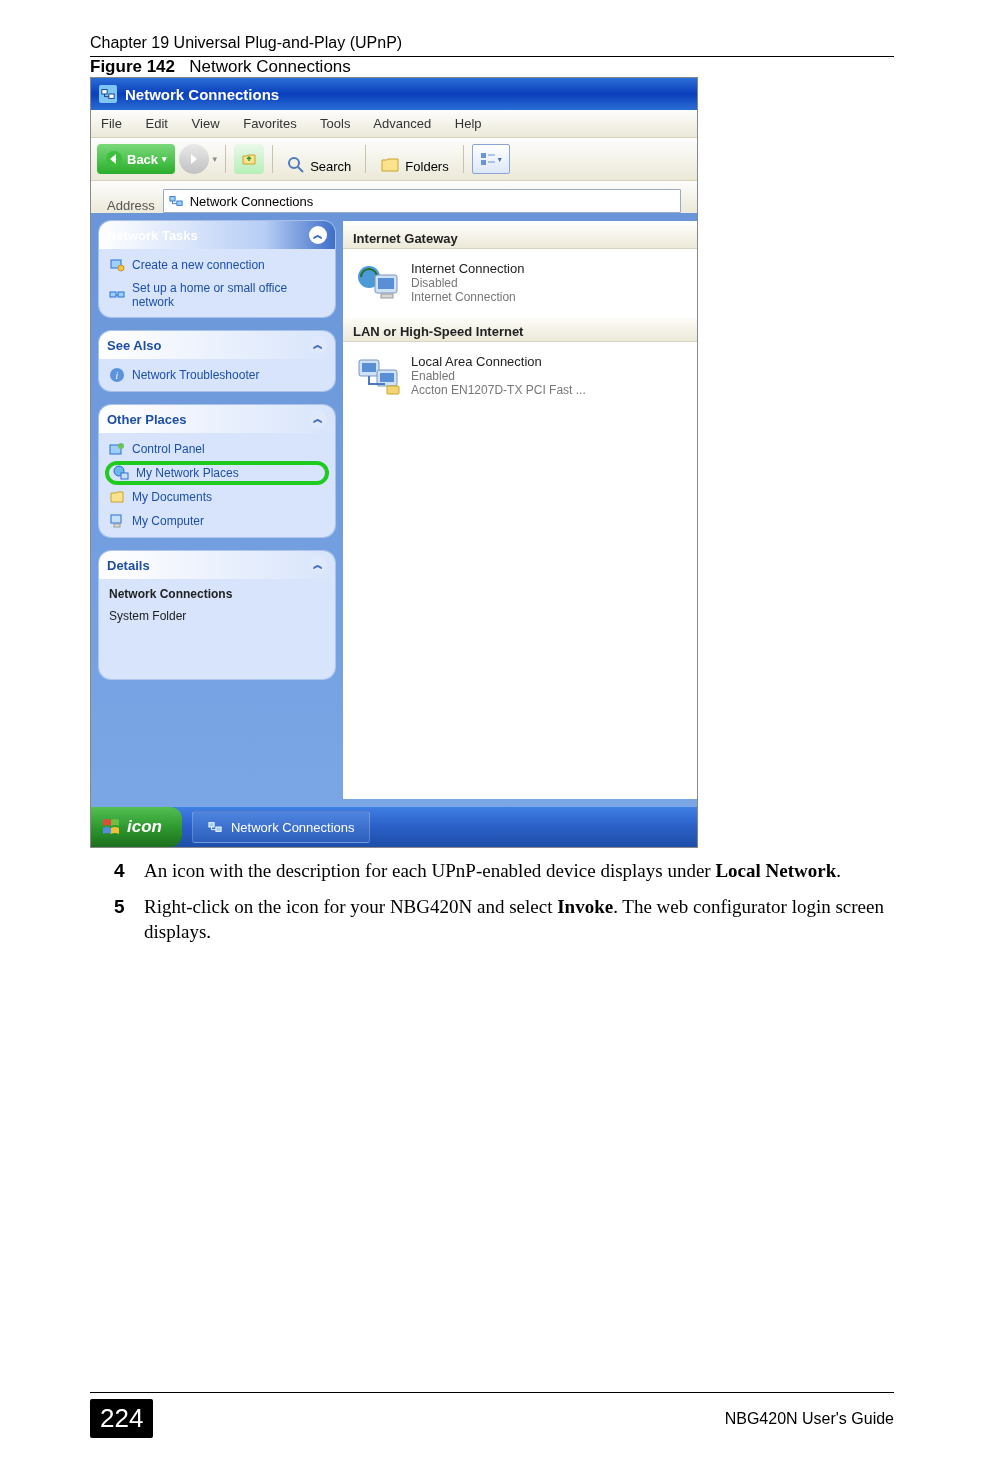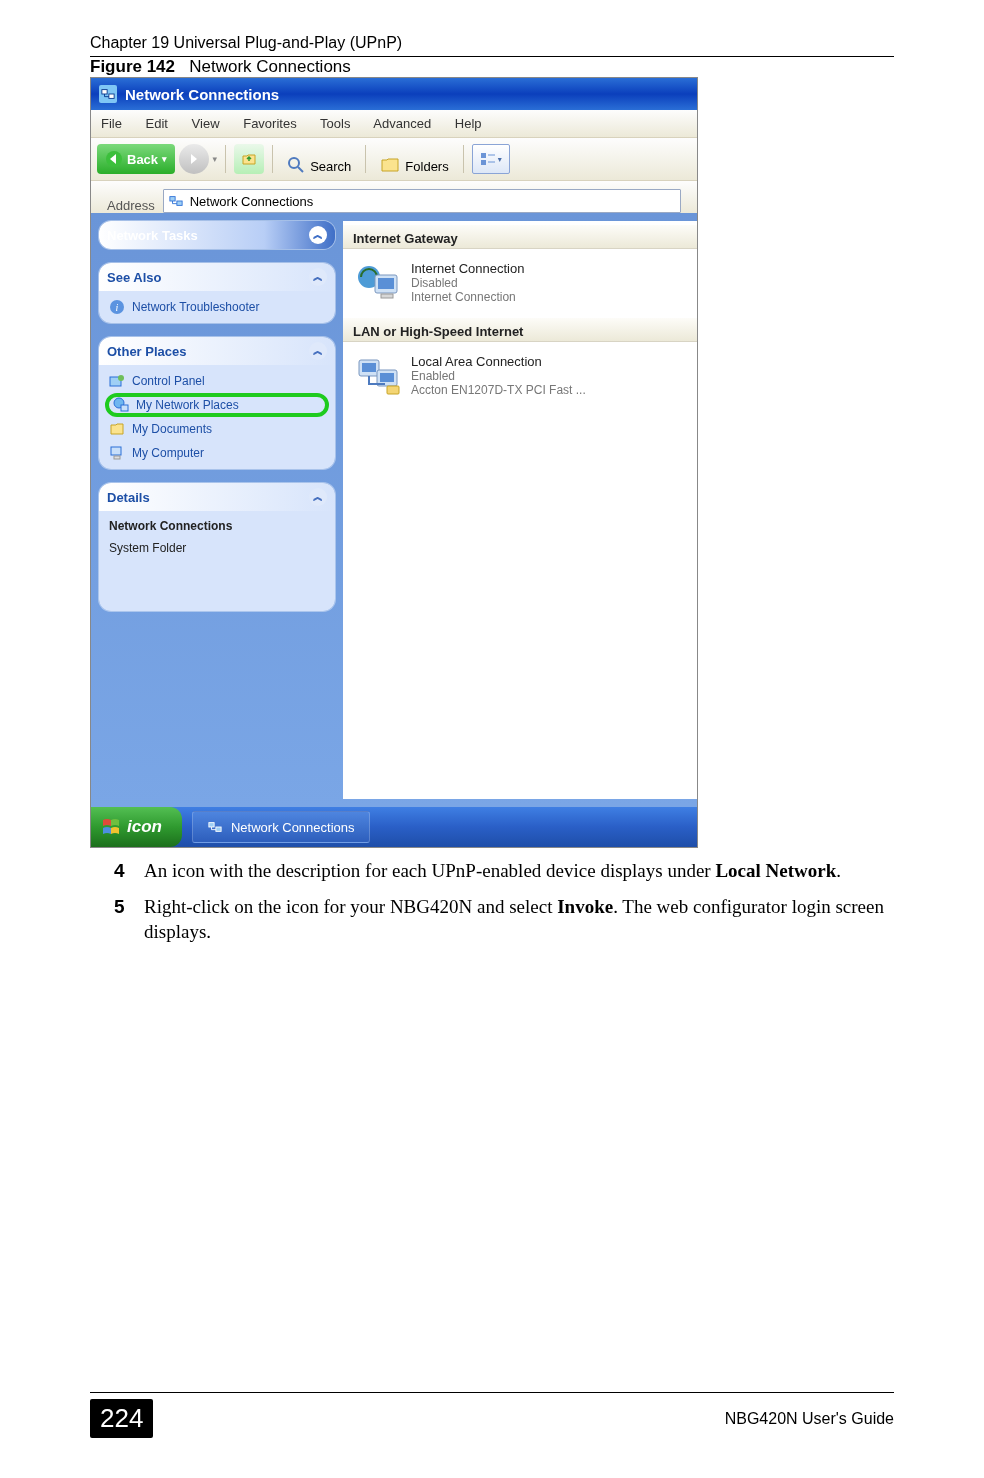--- a/index.html
+++ b/index.html
@@ -301,20 +301,41 @@
       </div>
     </div>
 
     <div class="content-row">
       <div class="sidebar">
 
         <div class="panel">
           <div class="panel-header dark">
             <span>Network Tasks</span>
             <span class="chev">︽</span>
+          </div>
+          <div class="panel-body">
+            <div class="panel-link">
+              <span class="mini-icon">
+                <svg viewBox="0 0 16 16" width="16" height="16">
+                    <rect x="2" y="3" width="10" height="8" fill="#9fcff5" stroke="#2a6ed6"></rect>
+                    <circle cx="12" cy="11" r="3" fill="#f5c24a" stroke="#c7931a"></circle>
+                  </svg>
+              </span>
+              <span>Create a new connection</span>
+            </div>
+            <div class="panel-link">
+              <span class="mini-icon">
+                <svg viewBox="0 0 16 16" width="16" height="16">
+                    <rect x="1" y="5" width="6" height="5" fill="#9fcff5" stroke="#2a6ed6"></rect>
+                    <rect x="9" y="5" width="6" height="5" fill="#9fcff5" stroke="#2a6ed6"></rect>
+                    <line x1="7" y1="8" x2="9" y2="8" stroke="#2a6ed6"></line>
+                  </svg>
+              </span>
+              <span>Set up a home or small office network</span>
+            </div>
           </div>
         </div>
 
         <div class="panel">
           <div class="panel-header">
             <span>See Also</span>
             <span class="chev">︽</span>
           </div>
           <div class="panel-body">
             <div class="panel-link">

